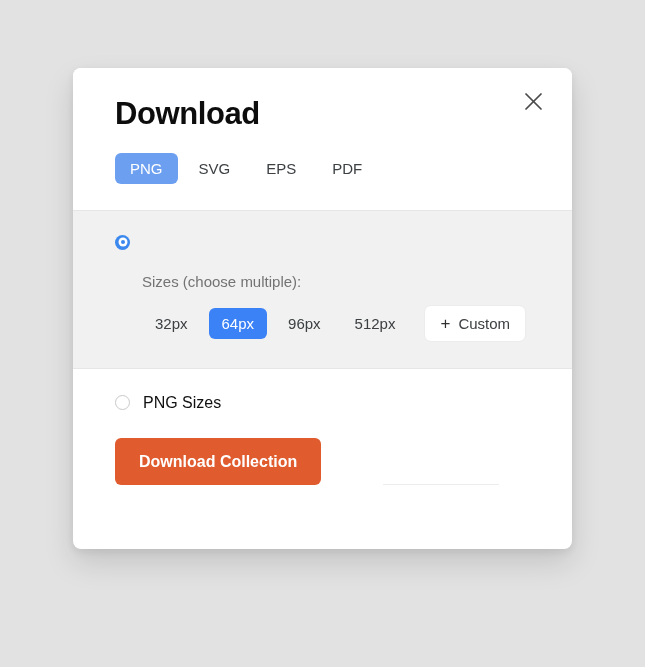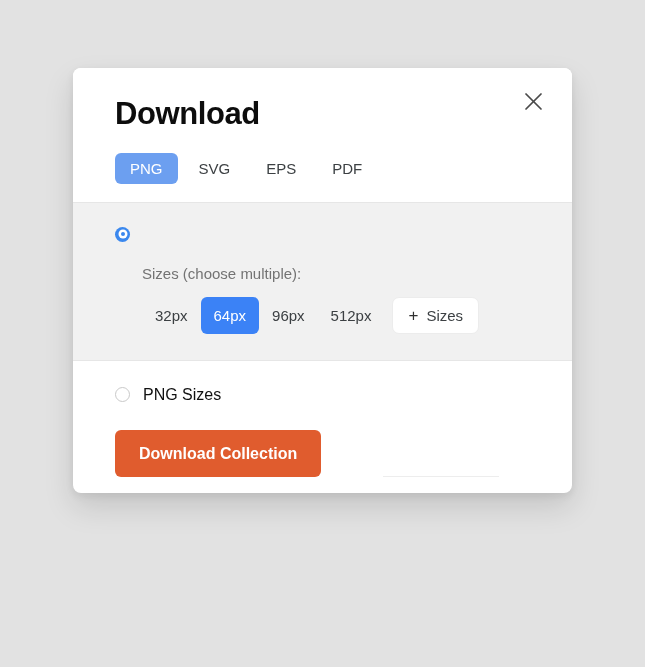--- a/index.html
+++ b/index.html
@@ -20,21 +20,21 @@
     width: 645px;
     height: 667px;
   }
 
   
   .modal {
     position: absolute;
     left: 73px;
     top: 68px;
     width: 499px;
-    height: 425px;
+    height: 481px;
     background: #ffffff;
     border-radius: 8px;
     box-shadow: 0 14px 30px rgba(0,0,0,0.13), 0 3px 9px rgba(0,0,0,0.07);
     overflow: hidden;
   }
 
   
   .modal-header {
     position: relative;
     padding: 30px 42px 0 42px;
@@ -64,21 +64,21 @@
     letter-spacing: -0.4px;
     margin: 0;
   }
 
   
   .format-tabs {
     display: flex;
     align-items: center;
     gap: 6px;
     margin-top: 22px;
-    padding-bottom: 18px;
+    padding-bottom: 26px;
   }
   .format-tab {
     font-size: 15px;
     color: #3c4043;
     padding: 8px 15px;
     border-radius: 6px;
     cursor: pointer;
     white-space: nowrap;
     background: transparent;
     border: none;
@@ -152,21 +152,22 @@
 
   .sizes-caption {
     font-size: 15px;
     color: #737373;
     margin: 24px 0 0 27px;
     line-height: 1;
   }
 
   .sizes-row {
     display: flex;
-    gap: 0;
+    align-items: center;
+    gap: 8px;
     margin: 16px 0 0 27px;
   }
   .size-chip {
     font-size: 15px;
     color: #3c4043;
     padding: 8px 13px;
     border-radius: 6px;
     cursor: pointer;
     background: transparent;
     border: none;
@@ -278,21 +279,21 @@
       <div class="sizes-caption">Sizes (choose multiple):</div>
 
       <div class="sizes-row">
         <button class="size-chip">32px</button>
         <button class="size-chip selected">64px</button>
         <button class="size-chip">96px</button>
         <button class="size-chip">512px</button>
 
         <button class="custom-chip">
           <span class="plus-glyph">+</span>
-          <span>Sizes</span>
+          <span>Custom</span>
         </button>
       </div>
     </div>
 
     <div class="footer-area">
 
       <div class="radio-row">
         <span class="radio off"></span>
         <span class="radio-label">PNG Sizes</span>
       </div>

